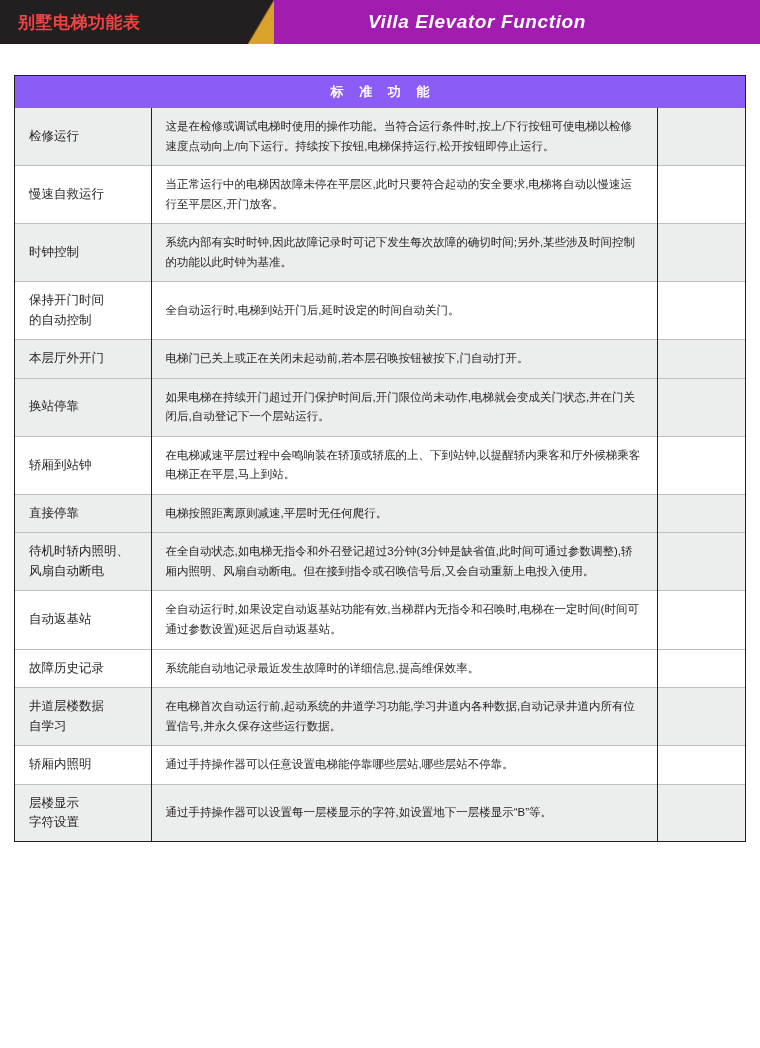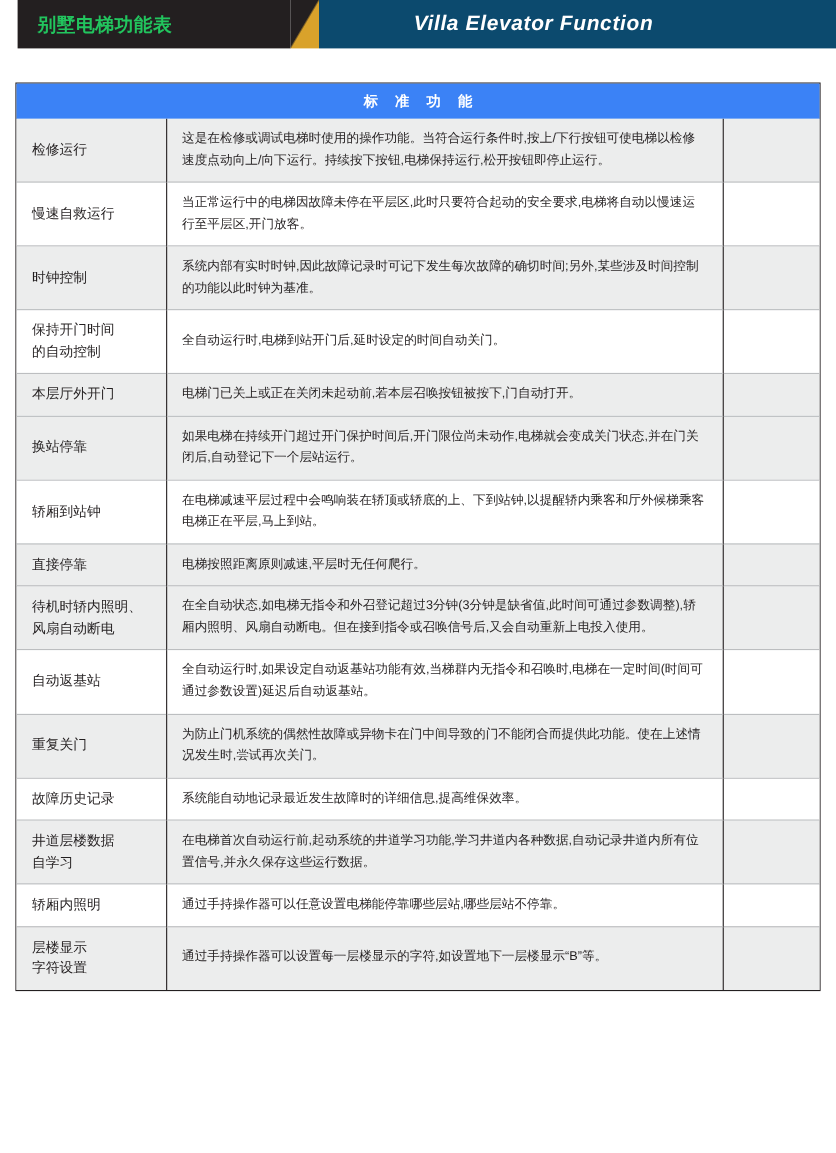--- a/index.html
+++ b/index.html
@@ -18,40 +18,39 @@
   
   .header {
     display: flex;
     align-items: stretch;
     height: 44px;
     margin: 0 0 0 0;
     padding: 0;
   }
   .header-left {
     background: #231f20;
-    color: #22c55e;
+    color: #ef4444;
     width: 248px;
     display: flex;
     align-items: center;
     padding-left: 18px;
     box-sizing: border-box;
-    margin-left: 16px;
   }
   .header-left-text {
     font-size: 17px;
     font-weight: bold;
     letter-spacing: 0.5px;
   }
   .header-slant {
     width: 26px;
     background: linear-gradient(to bottom right, #231f20 0%, #231f20 48%, #d9a22b 52%, #d9a22b 100%);
   }
   .header-right {
     flex: 1;
-    background: #0c4a6e;
+    background: #a21caf;
     color: #ffffff;
     display: flex;
     align-items: center;
     justify-content: center;
     padding-right: 80px;
     box-sizing: border-box;
   }
   .header-right-text {
     font-size: 19px;
     font-weight: bold;
@@ -59,21 +58,21 @@
     letter-spacing: 0.6px;
   }
 
   
   .table-wrap {
     margin: 31px 14px 0 14px;
     border: 1px solid #231f20;
     box-sizing: border-box;
   }
   .table-title {
-    background: #3b82f6;
+    background: #8b5cf6;
     color: #ffffff;
     text-align: center;
     font-size: 13px;
     font-weight: bold;
     letter-spacing: 6px;
     padding: 7px 0 7px 6px;
     box-sizing: border-box;
   }
   table {
     width: 100%;
@@ -193,27 +192,20 @@
           <td class="c-desc">在全自动状态,如电梯无指令和外召登记超过3分钟(3分钟是缺省值,此时间可通过参数调整),轿厢内照明、风扇自动断电。但在接到指令或召唤信号后,又会自动重新上电投入使用。</td>
           <td class="c-mark"></td>
         </tr>
         <tr class="row plain">
           <td class="c-name">
             <span class="nm">自动返基站</span>
           </td>
           <td class="c-desc">全自动运行时,如果设定自动返基站功能有效,当梯群内无指令和召唤时,电梯在一定时间(时间可通过参数设置)延迟后自动返基站。</td>
           <td class="c-mark"></td>
         </tr>
-        <tr class="row shade">
-          <td class="c-name">
-            <span class="nm">重复关门</span>
-          </td>
-          <td class="c-desc">为防止门机系统的偶然性故障或异物卡在门中间导致的门不能闭合而提供此功能。使在上述情况发生时,尝试再次关门。</td>
-          <td class="c-mark"></td>
-        </tr>
         <tr class="row plain">
           <td class="c-name">
             <span class="nm">故障历史记录</span>
           </td>
           <td class="c-desc">系统能自动地记录最近发生故障时的详细信息,提高维保效率。</td>
           <td class="c-mark"></td>
         </tr>
         <tr class="row shade">
           <td class="c-name">
             <span class="nm">井道层楼数据</span>

